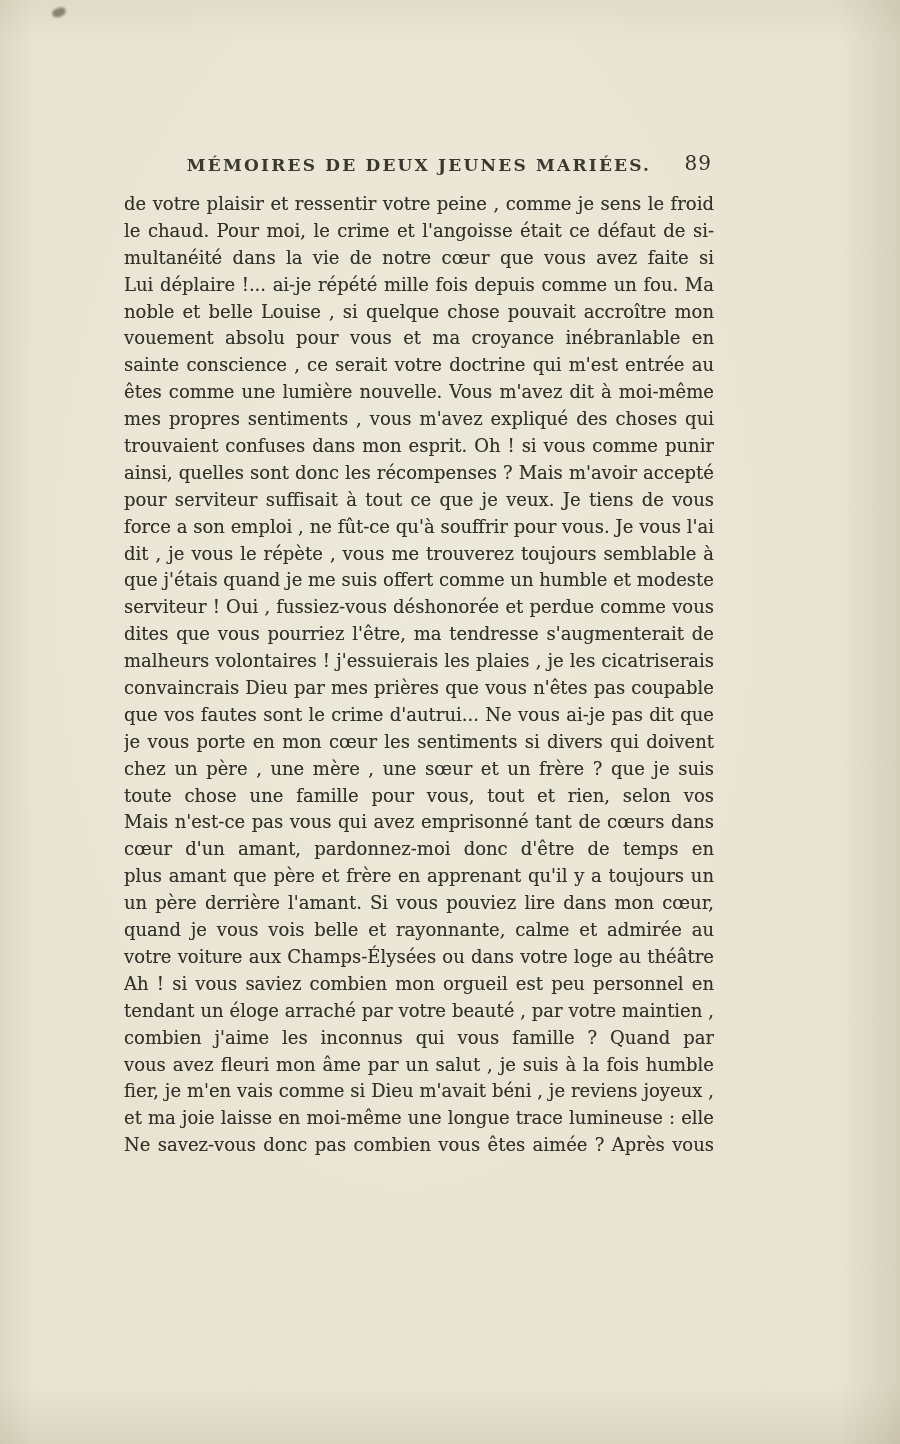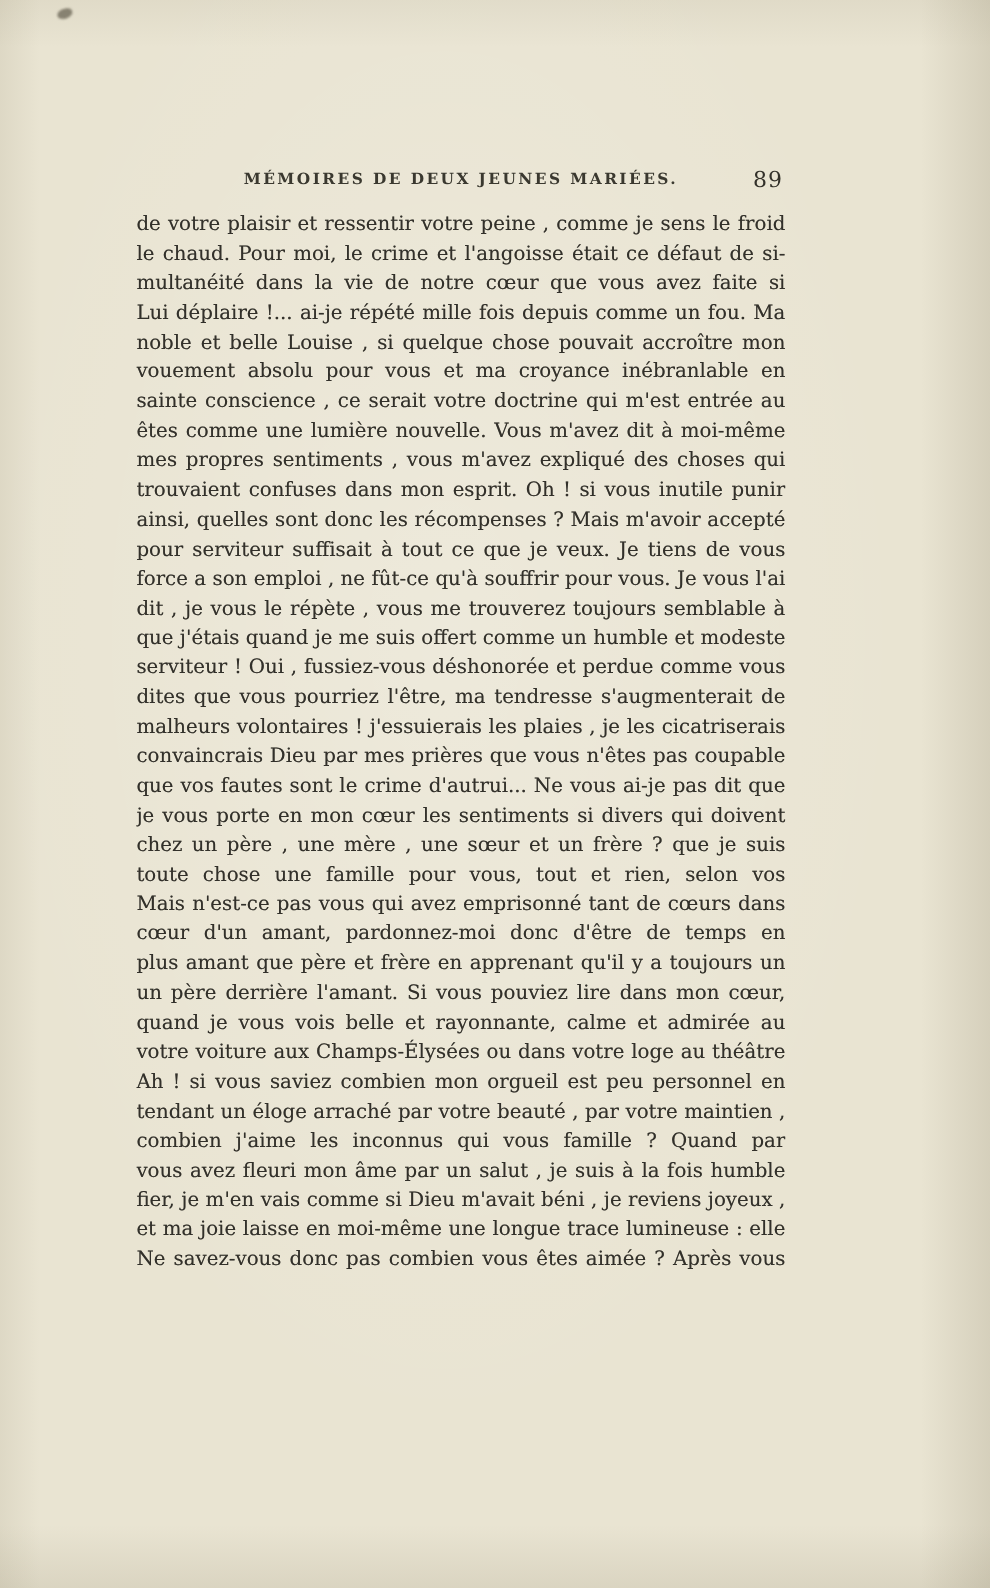--- a/index.html
+++ b/index.html
@@ -44,21 +44,21 @@
     top: 155px;
     width: 590px;
     height: 24px;
     color: var(--ink, #31302b);
   }
   .running-title {
     position: absolute;
     left: 0;
     right: 0;
     text-align: center;
-    font-size: 14px;
+    font-size: 17px;
     font-weight: bold;
     letter-spacing: 2.2px;
     color: #3a382f;
   }
   .page-number {
     position: absolute;
     right: 2px;
     top: -4px;
     font-size: 20px;
     letter-spacing: 1px;
@@ -99,21 +99,21 @@
   <main class="page-text" id="text-block">
       <div class="text-line">de votre plaisir et ressentir votre peine , comme je sens le froid et</div>
       <div class="text-line">le chaud. Pour moi, le crime et l'angoisse était ce défaut de si-</div>
       <div class="text-line">multanéité dans la vie de notre cœur que vous avez faite si belle.</div>
       <div class="text-line">Lui déplaire !... ai-je répété mille fois depuis comme un fou. Ma</div>
       <div class="text-line">noble et belle Louise , si quelque chose pouvait accroître mon dé-</div>
       <div class="text-line">vouement absolu pour vous et ma croyance inébranlable en votre</div>
       <div class="text-line">sainte conscience , ce serait votre doctrine qui m'est entrée au</div>
       <div class="text-line">êtes comme une lumière nouvelle. Vous m'avez dit à moi-même</div>
       <div class="text-line">mes propres sentiments , vous m'avez expliqué des choses qui se</div>
-      <div class="text-line">trouvaient confuses dans mon esprit. Oh ! si vous inutile punir</div>
+      <div class="text-line">trouvaient confuses dans mon esprit. Oh ! si vous comme punir</div>
       <div class="text-line">ainsi, quelles sont donc les récompenses ? Mais m'avoir accepté</div>
       <div class="text-line">pour serviteur suffisait à tout ce que je veux. Je tiens de vous</div>
       <div class="text-line">force a son emploi , ne fût-ce qu'à souffrir pour vous. Je vous l'ai</div>
       <div class="text-line">dit , je vous le répète , vous me trouverez toujours semblable à ce</div>
       <div class="text-line">que j'étais quand je me suis offert comme un humble et modeste</div>
       <div class="text-line">serviteur ! Oui , fussiez-vous déshonorée et perdue comme vous</div>
       <div class="text-line">dites que vous pourriez l'être, ma tendresse s'augmenterait de vos</div>
       <div class="text-line">malheurs volontaires ! j'essuierais les plaies , je les cicatriserais , je</div>
       <div class="text-line">convaincrais Dieu par mes prières que vous n'êtes pas coupable et</div>
       <div class="text-line">que vos fautes sont le crime d'autrui... Ne vous ai-je pas dit que</div>

